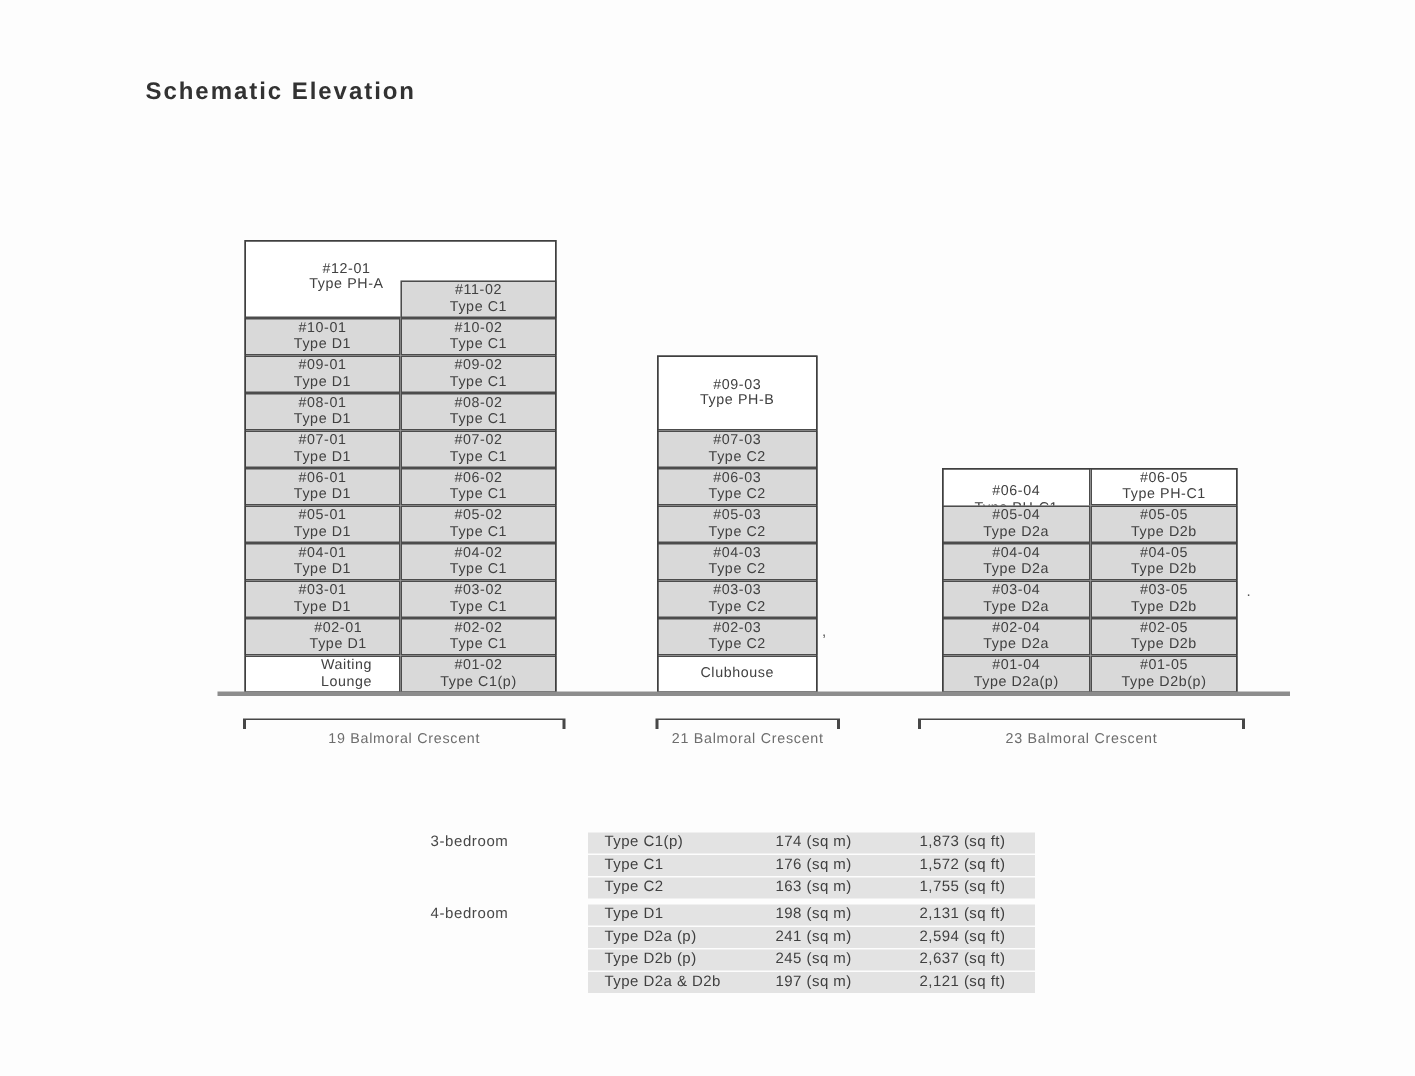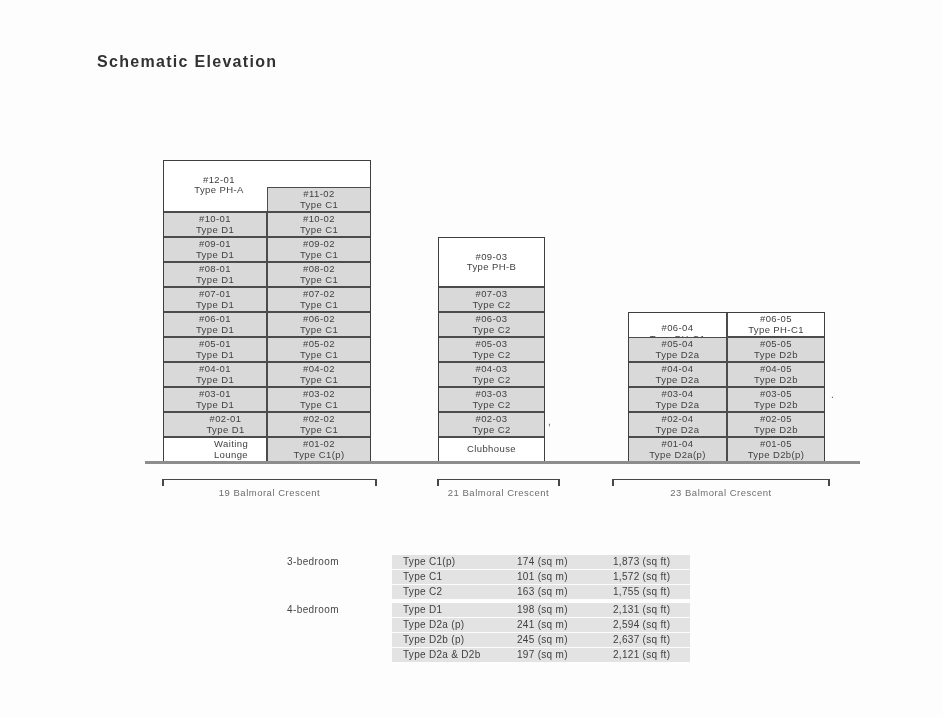--- a/index.html
+++ b/index.html
@@ -34,21 +34,21 @@
   .lg-sqft{left:221px;}
   .speck{position:absolute;color:#555;font-size:10px;line-height:10px;z-index:6;}
 </style>
 </head>
 <body>
 
 <div id="stage">
   <h1 class="title">Schematic Elevation</h1>
   <div id="diagram">
       <div class="cell white" style="left: 163px; top: 160px; width: 208px; height: 52px;"></div>
-      <div class="cell none" style="left: 167px; top: 163px; width: 104px; height: 44px;">
+      <div class="cell none" style="left: 179px; top: 163px; width: 104px; height: 44px;">
         <div>#12-01</div>
         <div>Type PH-A</div>
       </div>
       <div class="cell gray" style="left: 267px; top: 187px; width: 104px; height: 25px;">
         <div>#11-02</div>
         <div>Type C1</div>
       </div>
       <div class="cell gray" style="left: 163px; top: 212px; width: 104px; height: 25px;">
         <div>#10-01</div>
         <div>Type D1</div>
@@ -232,21 +232,21 @@
     </div>
   <div id="legend">
       <div class="group-label" style="top: 555px;">3-bedroom</div>
       <div class="legend-row" style="top: 555px;">
         <span class="lg-type">Type C1(p)</span>
         <span class="lg-sqm">174 (sq m)</span>
         <span class="lg-sqft">1,873 (sq ft)</span>
       </div>
       <div class="legend-row" style="top: 570px;">
         <span class="lg-type">Type C1</span>
-        <span class="lg-sqm">101 (sq m)</span>
+        <span class="lg-sqm">176 (sq m)</span>
         <span class="lg-sqft">1,572 (sq ft)</span>
       </div>
       <div class="legend-row" style="top: 585px;">
         <span class="lg-type">Type C2</span>
         <span class="lg-sqm">163 (sq m)</span>
         <span class="lg-sqft">1,755 (sq ft)</span>
       </div>
       <div class="group-label" style="top: 603px;">4-bedroom</div>
       <div class="legend-row" style="top: 603px;">
         <span class="lg-type">Type D1</span>

